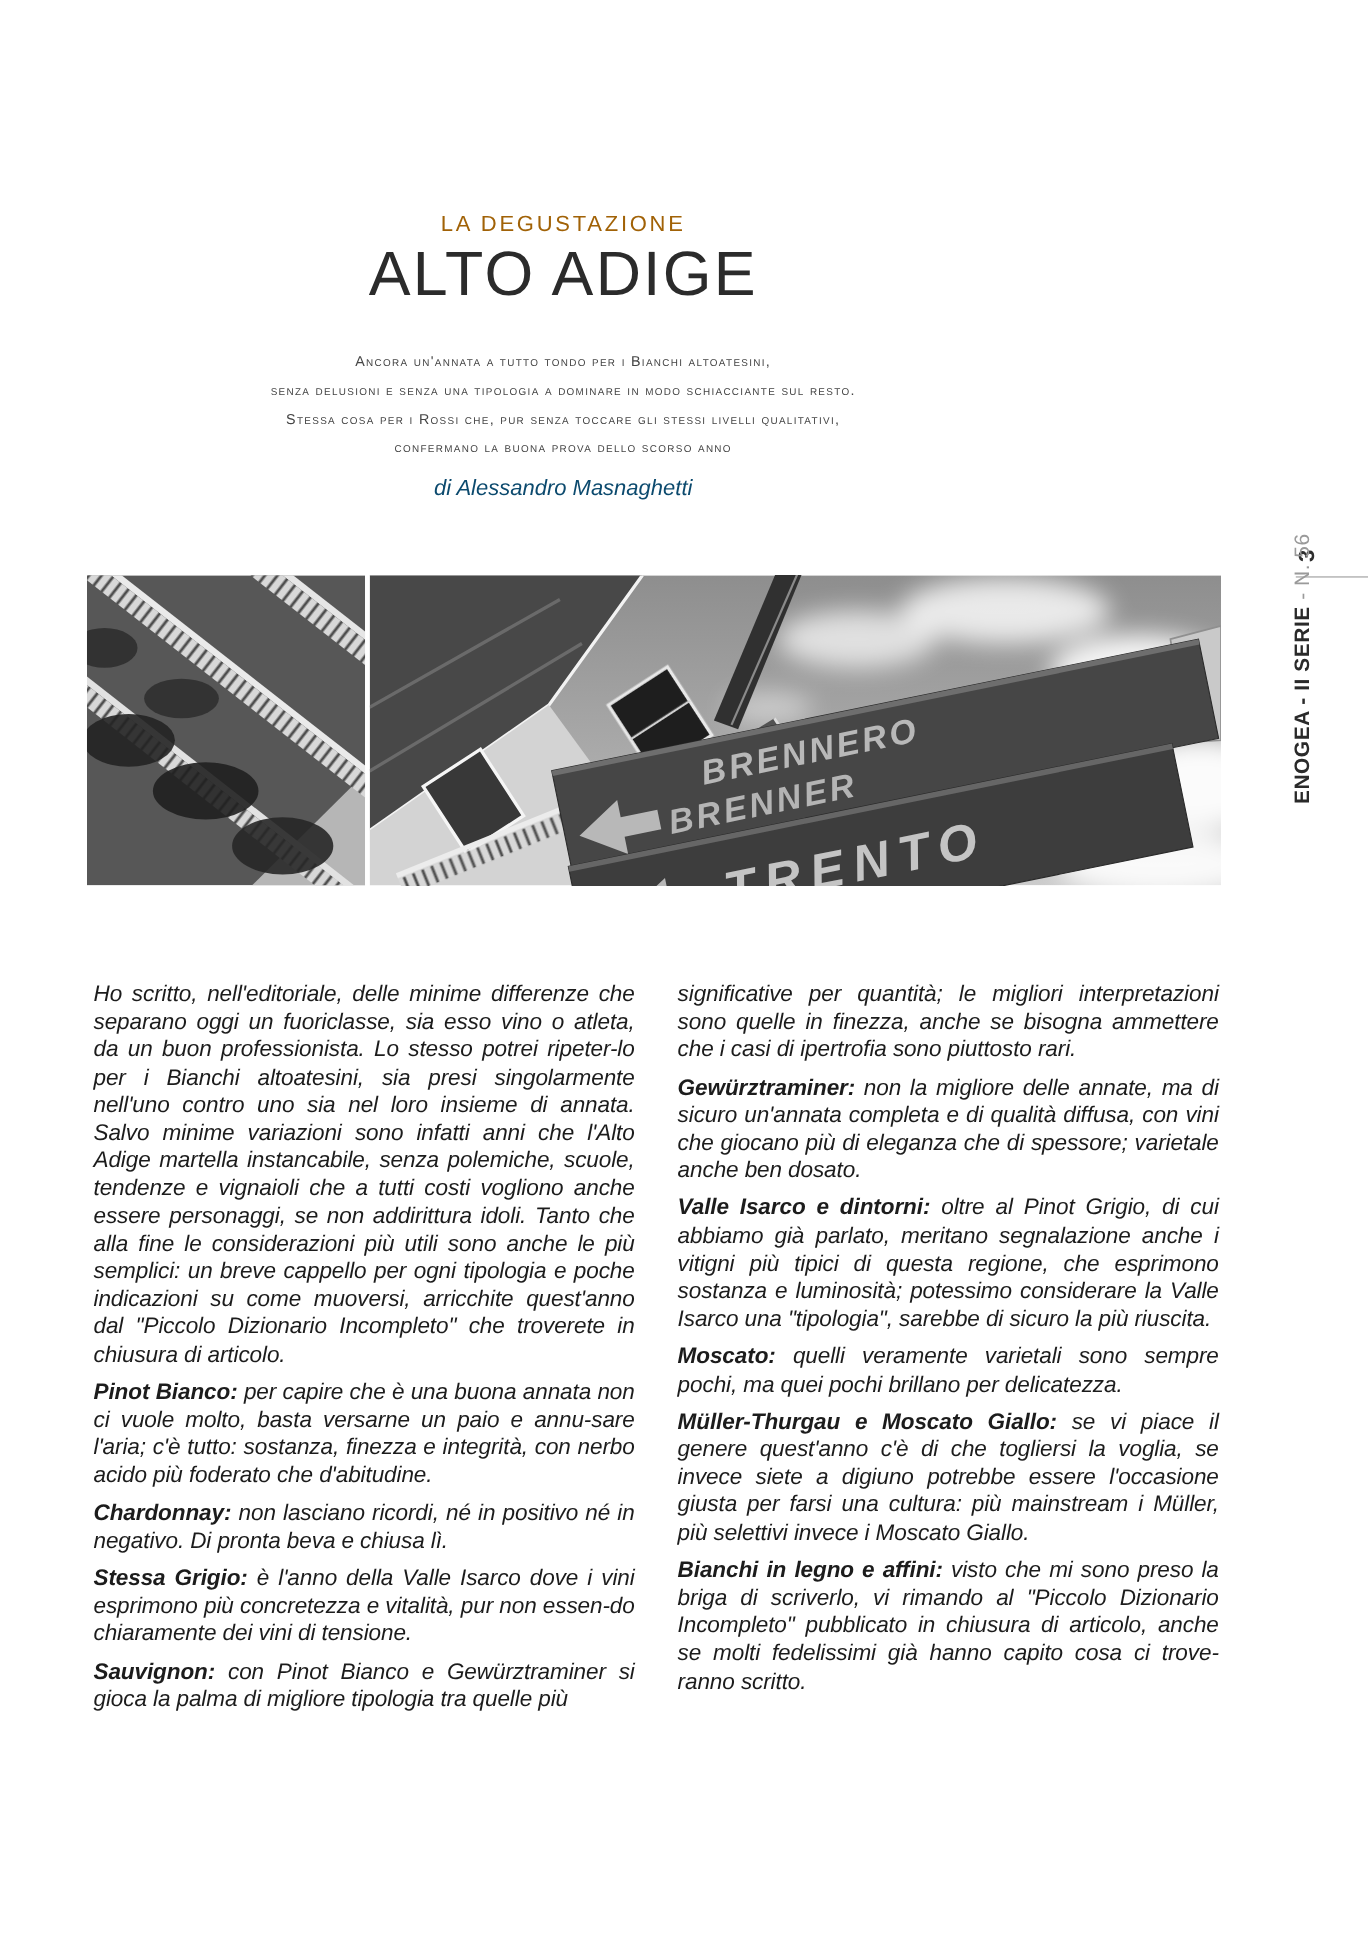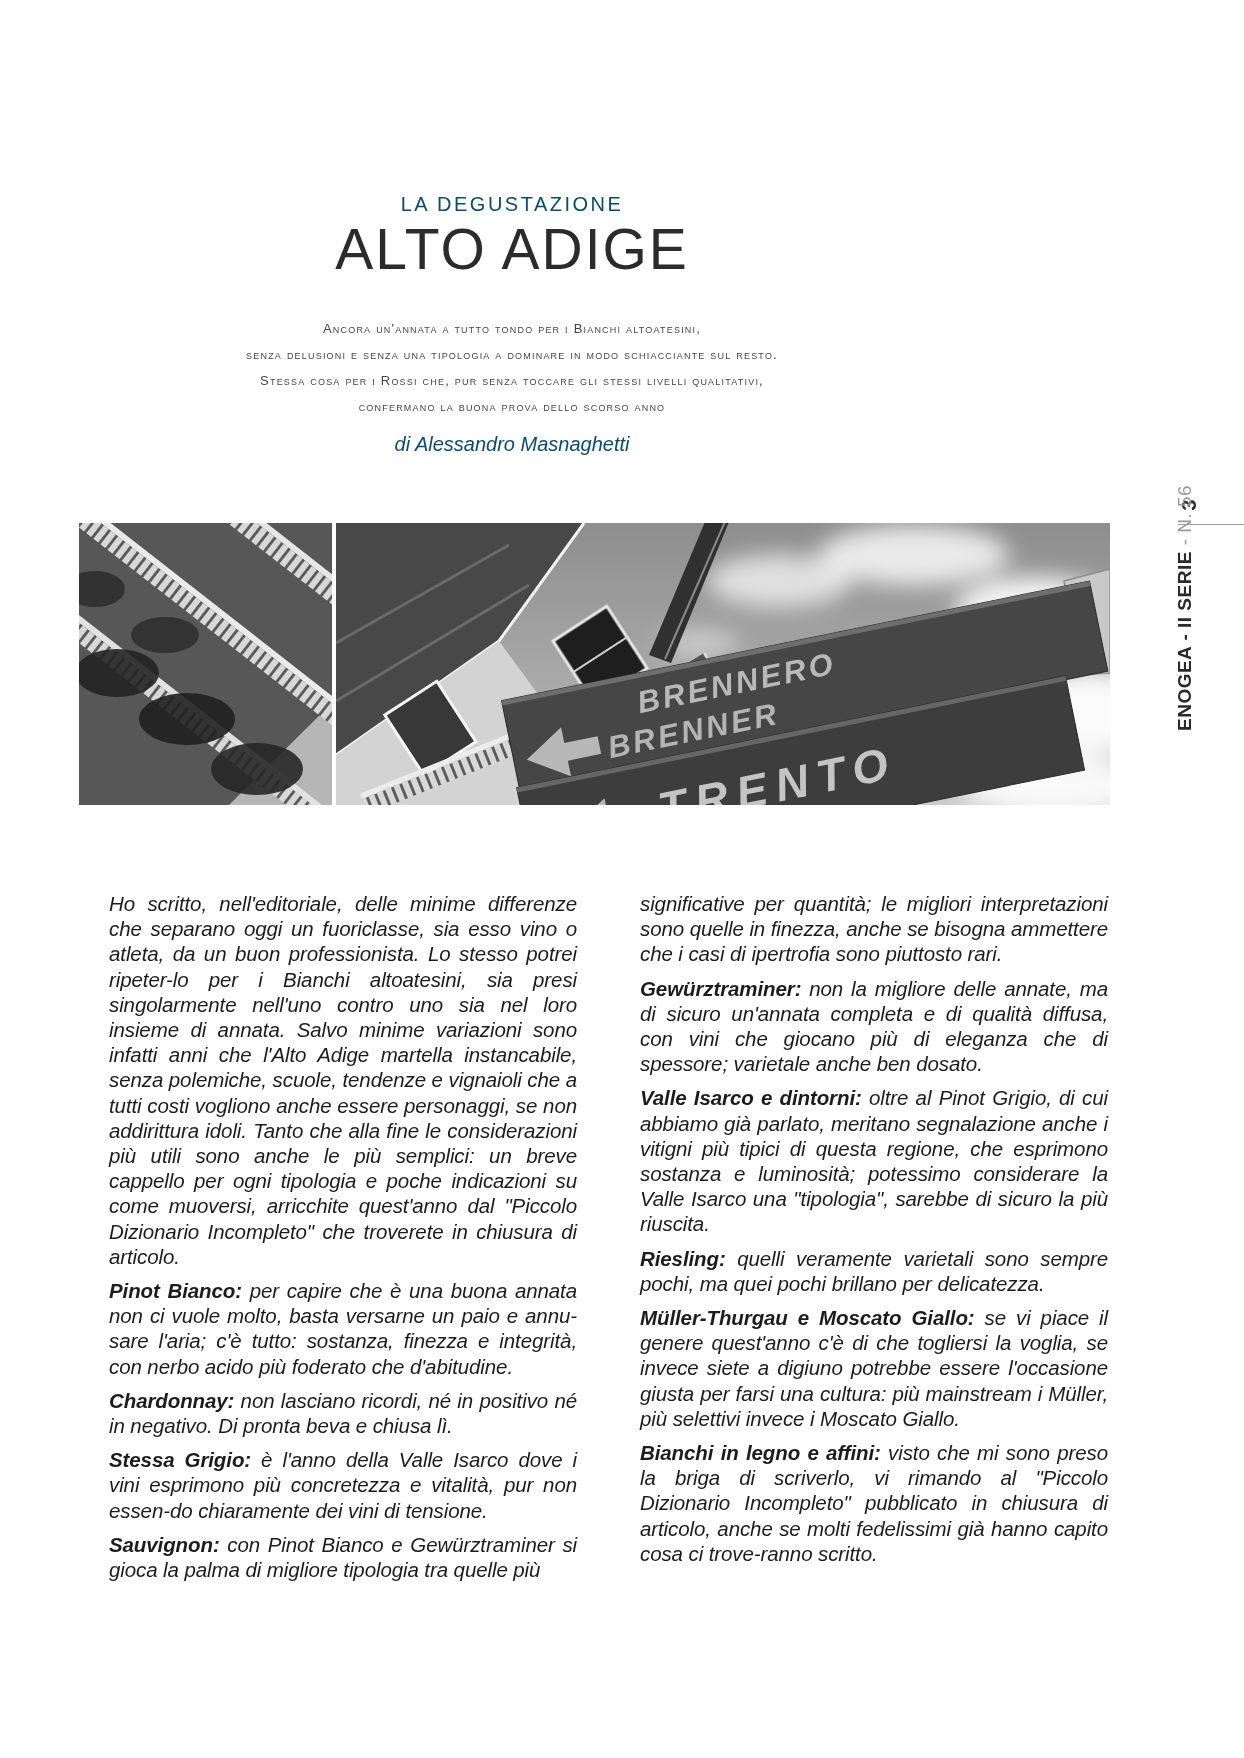--- a/index.html
+++ b/index.html
@@ -3,41 +3,41 @@
 <meta charset="utf-8">
 <style>
   html,body{margin:0;padding:0;background:#e8e8e8;}
   .page{
     position:relative; width:1244px; height:1758px; margin:0 auto;
     background:#ffffff; overflow:hidden;
     font-family:"Liberation Sans", sans-serif; color:#1c1c1c;
   }
   
   .header{position:absolute; left:85px; top:194px; width:854px; text-align:center;}
-  .kicker{font-size:20px; line-height:20px; letter-spacing:2.5px; color:#0c4a6e; font-weight:400;}
+  .kicker{font-size:20px; line-height:20px; letter-spacing:2.5px; color:#a16207; font-weight:400;}
   .title{margin:7px 0 0; font-size:57px; line-height:57px; font-weight:200; letter-spacing:2px; color:#2b2b2b;}
   .subtitle{margin:3px 0 0; font-size:22px; line-height:24px; font-weight:300; letter-spacing:1.6px; color:#3d3d3d;}
   .intro{margin-top:38px; font-variant:small-caps; font-size:13px; line-height:26px; letter-spacing:1.2px; color:#454545; font-weight:400;}
   .byline{margin-top:13px; font-style:italic; font-size:20px; color:#0c4a6e;}
   
   .photo{position:absolute; left:79px; top:523px; width:1031px; height:282px; margin:0; overflow:hidden;}
   .photo svg{display:block; width:100%; height:100%;}
   
   .strip-num{position:absolute; left:1176px; top:494px; width:26px; height:22px;
     transform:rotate(-90deg); font-weight:bold; font-size:20px; line-height:22px;
     text-align:center; color:#2e2e2e; letter-spacing:.5px;}
   .strip-line{position:absolute; left:1178px; top:524px; width:66px; height:0; border-top:1px solid #9a9a9a;}
   .strip-text{position:absolute; left:1091px; top:626px; width:188px; height:22px;
     transform:rotate(-90deg); font-size:19px; line-height:22px; white-space:nowrap;
     text-align:center; letter-spacing:.5px;}
   .strip-text b{color:#2a2a2a; font-weight:bold;}
   .strip-text span{color:#9a9a9a; font-weight:400;}
   
   .cols{position:absolute; left:85px; top:891px; width:1023px; display:flex; gap:39px;}
-  .col{width:492px;margin-left:24px;}
+  .col{width:492px;}
   .col p{
     margin:0 0 9px; font-style:italic; font-size:20.5px; line-height:25.2px;
     text-align:justify; color:#1c1c1c; letter-spacing:-.1px;
   }
   .col p .lead{font-weight:bold;}
 </style>
 </head>
 <body>
 
 <div class="page">
@@ -167,19 +167,19 @@
       <p><b class="lead"></b><span>Ho scritto, nell'editoriale, delle minime differenze che separano oggi un fuoriclasse, sia esso vino o atleta, da un buon professionista. Lo stesso potrei ripeter-lo per i Bianchi altoatesini, sia presi singolarmente nell'uno contro uno sia nel loro insieme di annata. Salvo minime variazioni sono infatti anni che l'Alto Adige martella instancabile, senza polemiche, scuole, tendenze e vignaioli che a tutti costi vogliono anche essere personaggi, se non addirittura idoli. Tanto che alla fine le considerazioni più utili sono anche le più semplici: un breve cappello per ogni tipologia e poche indicazioni su come muoversi, arricchite quest'anno dal "Piccolo Dizionario Incompleto" che troverete in chiusura di articolo.</span></p>
       <p><b class="lead">Pinot Bianco:</b><span> per capire che è una buona annata non ci vuole molto, basta versarne un paio e annu-sare l'aria; c'è tutto: sostanza, finezza e integrità, con nerbo acido più foderato che d'abitudine.</span></p>
       <p><b class="lead">Chardonnay:</b><span> non lasciano ricordi, né in positivo né in negativo. Di pronta beva e chiusa lì.</span></p>
       <p><b class="lead">Stessa Grigio:</b><span> è l'anno della Valle Isarco dove i vini esprimono più concretezza e vitalità, pur non essen-do chiaramente dei vini di tensione.</span></p>
       <p><b class="lead">Sauvignon:</b><span> con Pinot Bianco e Gewürztraminer si gioca la palma di migliore tipologia tra quelle più</span></p>
     </div>
     <div class="col">
       <p><b class="lead"></b><span>significative per quantità; le migliori interpretazioni sono quelle in finezza, anche se bisogna ammettere che i casi di ipertrofia sono piuttosto rari.</span></p>
       <p><b class="lead">Gewürztraminer:</b><span> non la migliore delle annate, ma di sicuro un'annata completa e di qualità diffusa, con vini che giocano più di eleganza che di spessore; varietale anche ben dosato.</span></p>
       <p><b class="lead">Valle Isarco e dintorni:</b><span> oltre al Pinot Grigio, di cui abbiamo già parlato, meritano segnalazione anche i vitigni più tipici di questa regione, che esprimono sostanza e luminosità; potessimo considerare la Valle Isarco una "tipologia", sarebbe di sicuro la più riuscita.</span></p>
-      <p><b class="lead">Riesling:</b><span> quelli veramente varietali sono sempre pochi, ma quei pochi brillano per delicatezza.</span></p>
+      <p><b class="lead">Moscato:</b><span> quelli veramente varietali sono sempre pochi, ma quei pochi brillano per delicatezza.</span></p>
       <p><b class="lead">Müller-Thurgau e Moscato Giallo:</b><span> se vi piace il genere quest'anno c'è di che togliersi la voglia, se invece siete a digiuno potrebbe essere l'occasione giusta per farsi una cultura: più mainstream i Müller, più selettivi invece i Moscato Giallo.</span></p>
       <p><b class="lead">Bianchi in legno e affini:</b><span> visto che mi sono preso la briga di scriverlo, vi rimando al "Piccolo Dizionario Incompleto" pubblicato in chiusura di articolo, anche se molti fedelissimi già hanno capito cosa ci trove-ranno scritto.</span></p>
     </div>
   </main>
 
 </div>
 
 </body></html>

